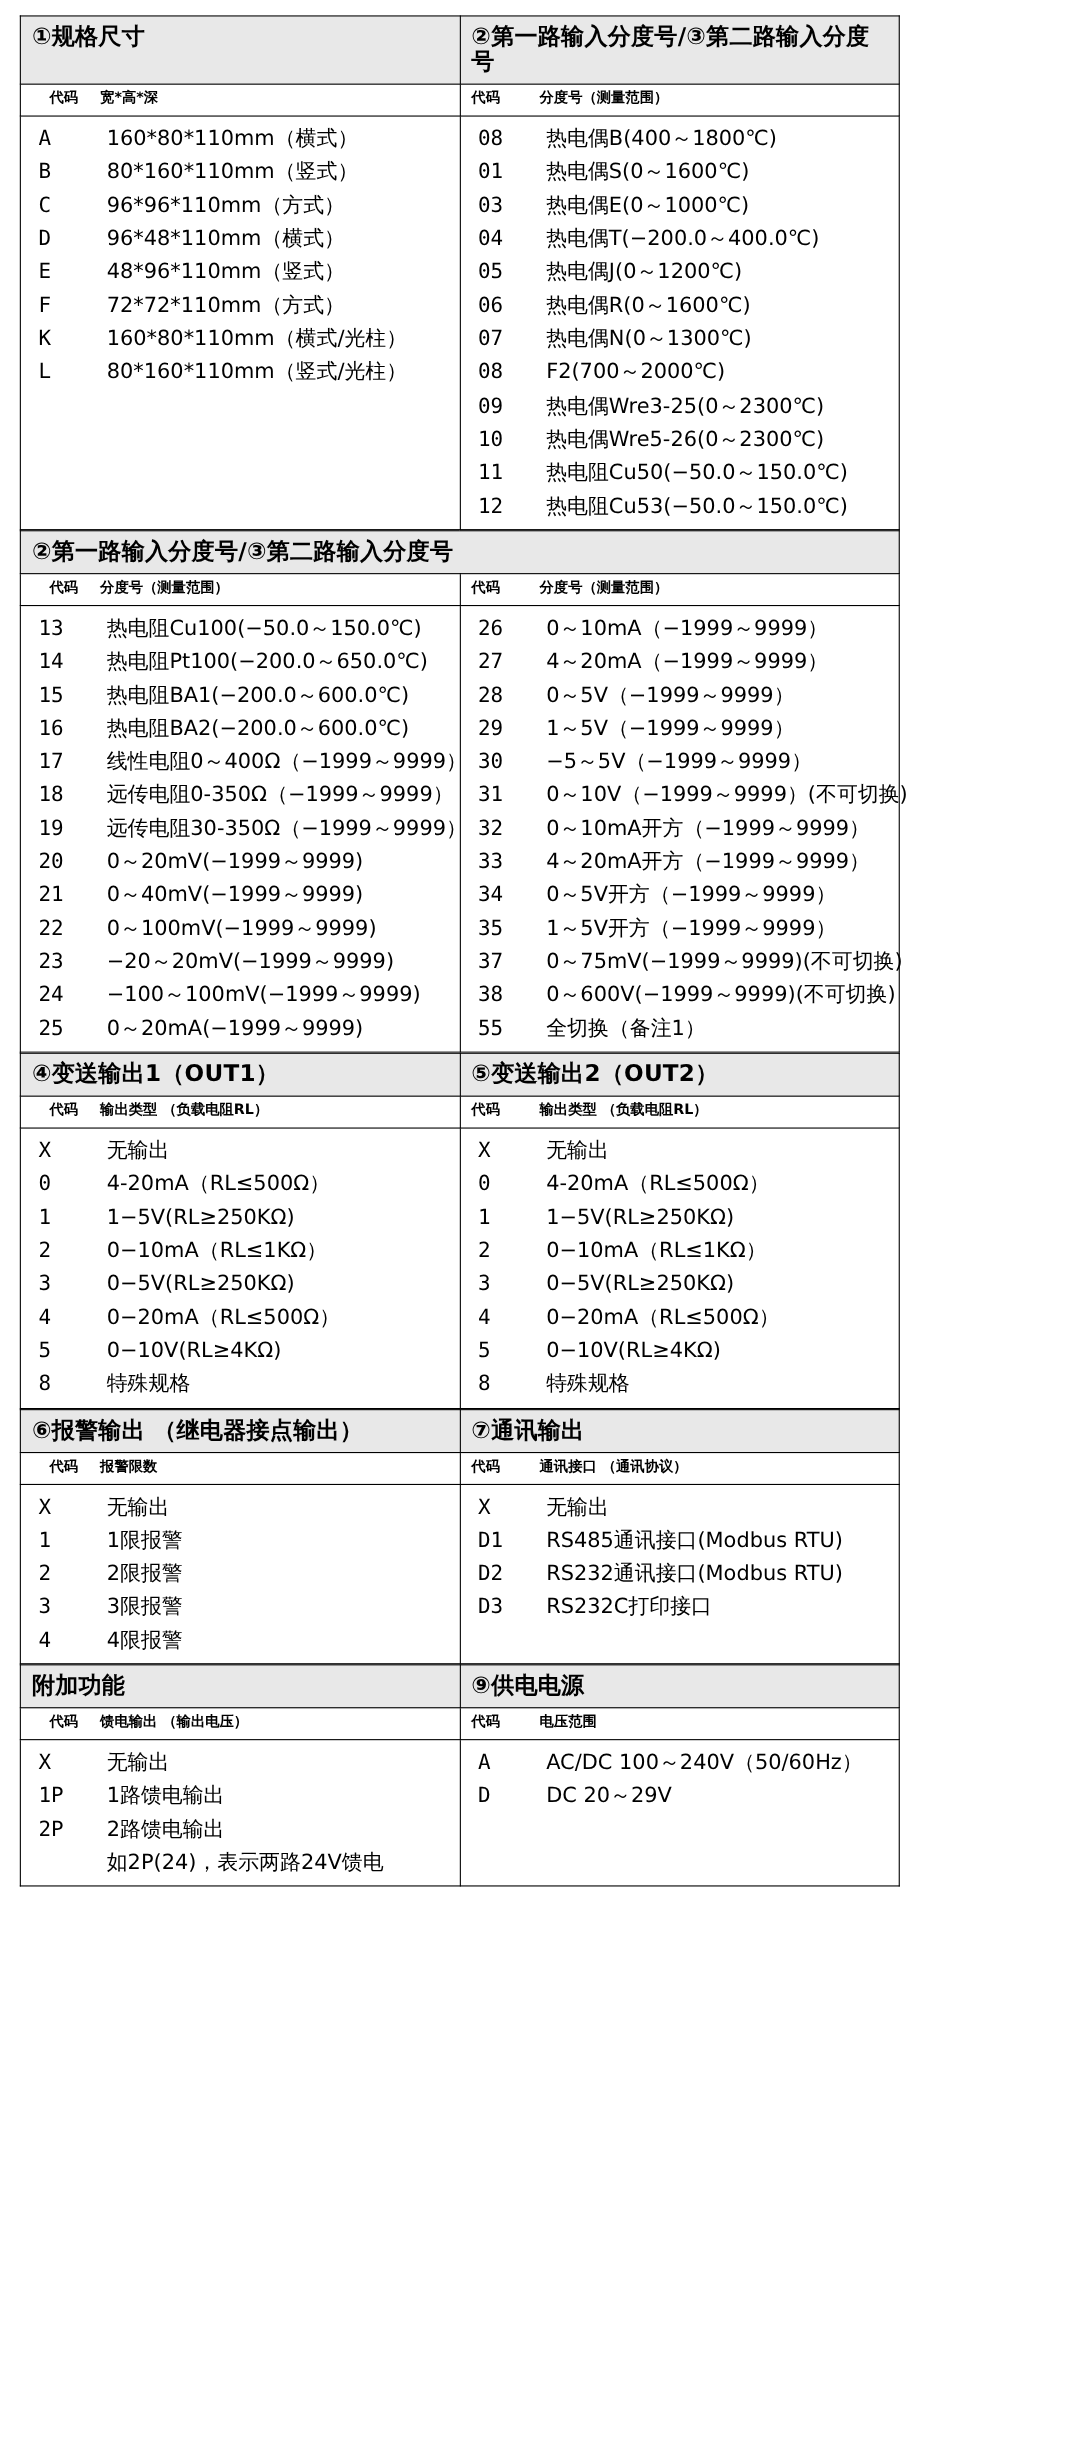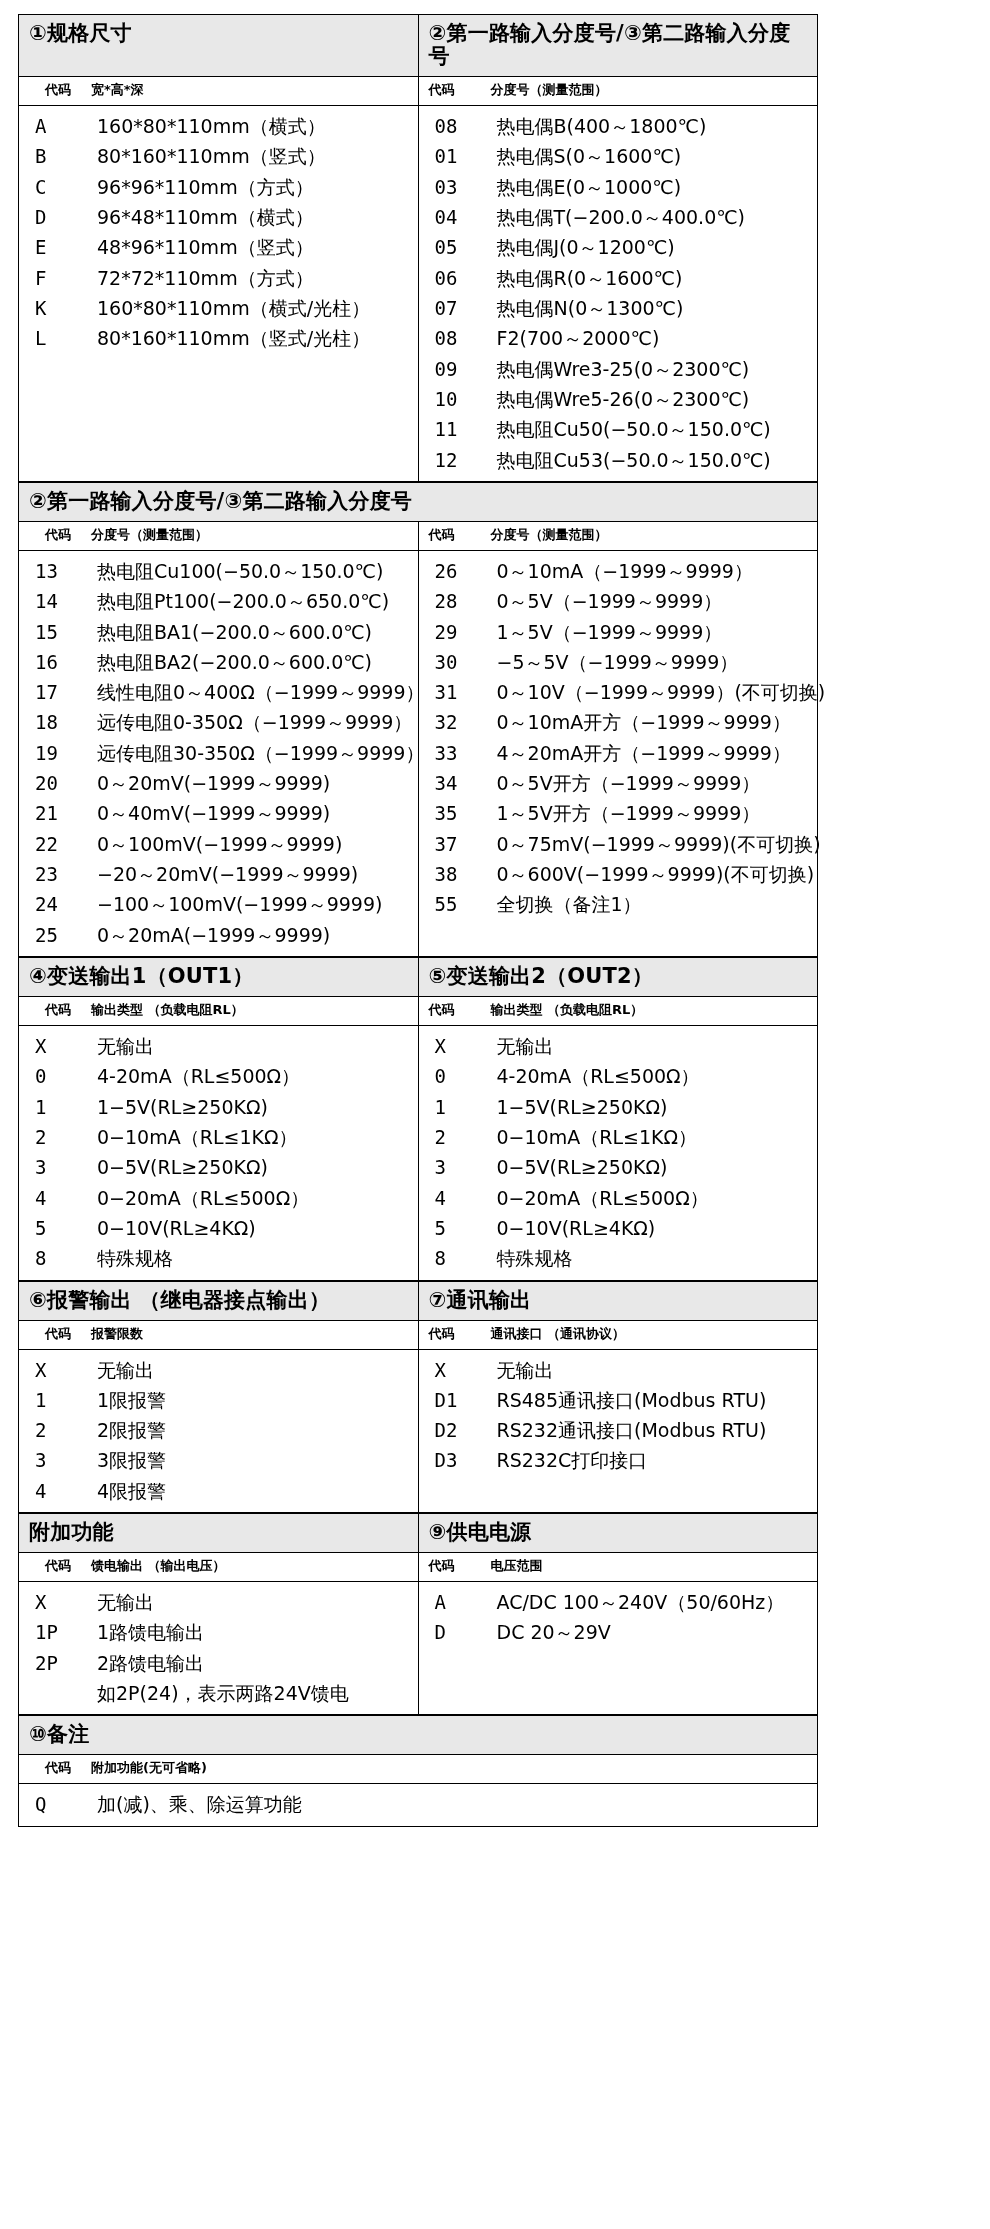--- a/index.html
+++ b/index.html
@@ -285,20 +285,24 @@
       </td>
       <td>
         <div class="pad">
           <table class="items">
             <tbody>
                   <tr>
                     <td class="code">26</td>
                     <td class="desc">0～10mA（−1999～9999）</td>
                   </tr>
             <tr>
+                    <td class="code">27</td>
+                    <td class="desc">4～20mA（−1999～9999）</td>
+                  </tr>
+            <tr>
                     <td class="code">28</td>
                     <td class="desc">0～5V（−1999～9999）</td>
                   </tr>
             <tr>
                     <td class="code">29</td>
                     <td class="desc">1～5V（−1999～9999）</td>
                   </tr>
             <tr>
                     <td class="code">30</td>
                     <td class="desc">−5～5V（−1999～9999）</td>
@@ -566,40 +570,14 @@
                     <td class="desc">DC 20～29V</td>
                   </tr>
           </tbody>
               </table>
         </div>
       </td>
     </tr>
   </tbody>
     </table>
 
-  <table class="spec">
-    <tbody>
-        <tr>
-      <td class="sec-head">⑩备注</td>
-    </tr>
-    <tr>
-      <td class="col-head">
-        <span class="hdr-code">代码</span><span>附加功能(无可省略)</span>
-      </td>
-    </tr>
-    <tr>
-      <td>
-        <div class="pad">
-          <table class="items">
-            <tbody>
-                  <tr>
-                    <td class="code">Q</td>
-                    <td class="desc">加(减)、乘、除运算功能</td>
-                  </tr>
-          </tbody>
-              </table>
-        </div>
-      </td>
-    </tr>
-  </tbody>
-    </table>
 
 </div>
 
 </body></html>

